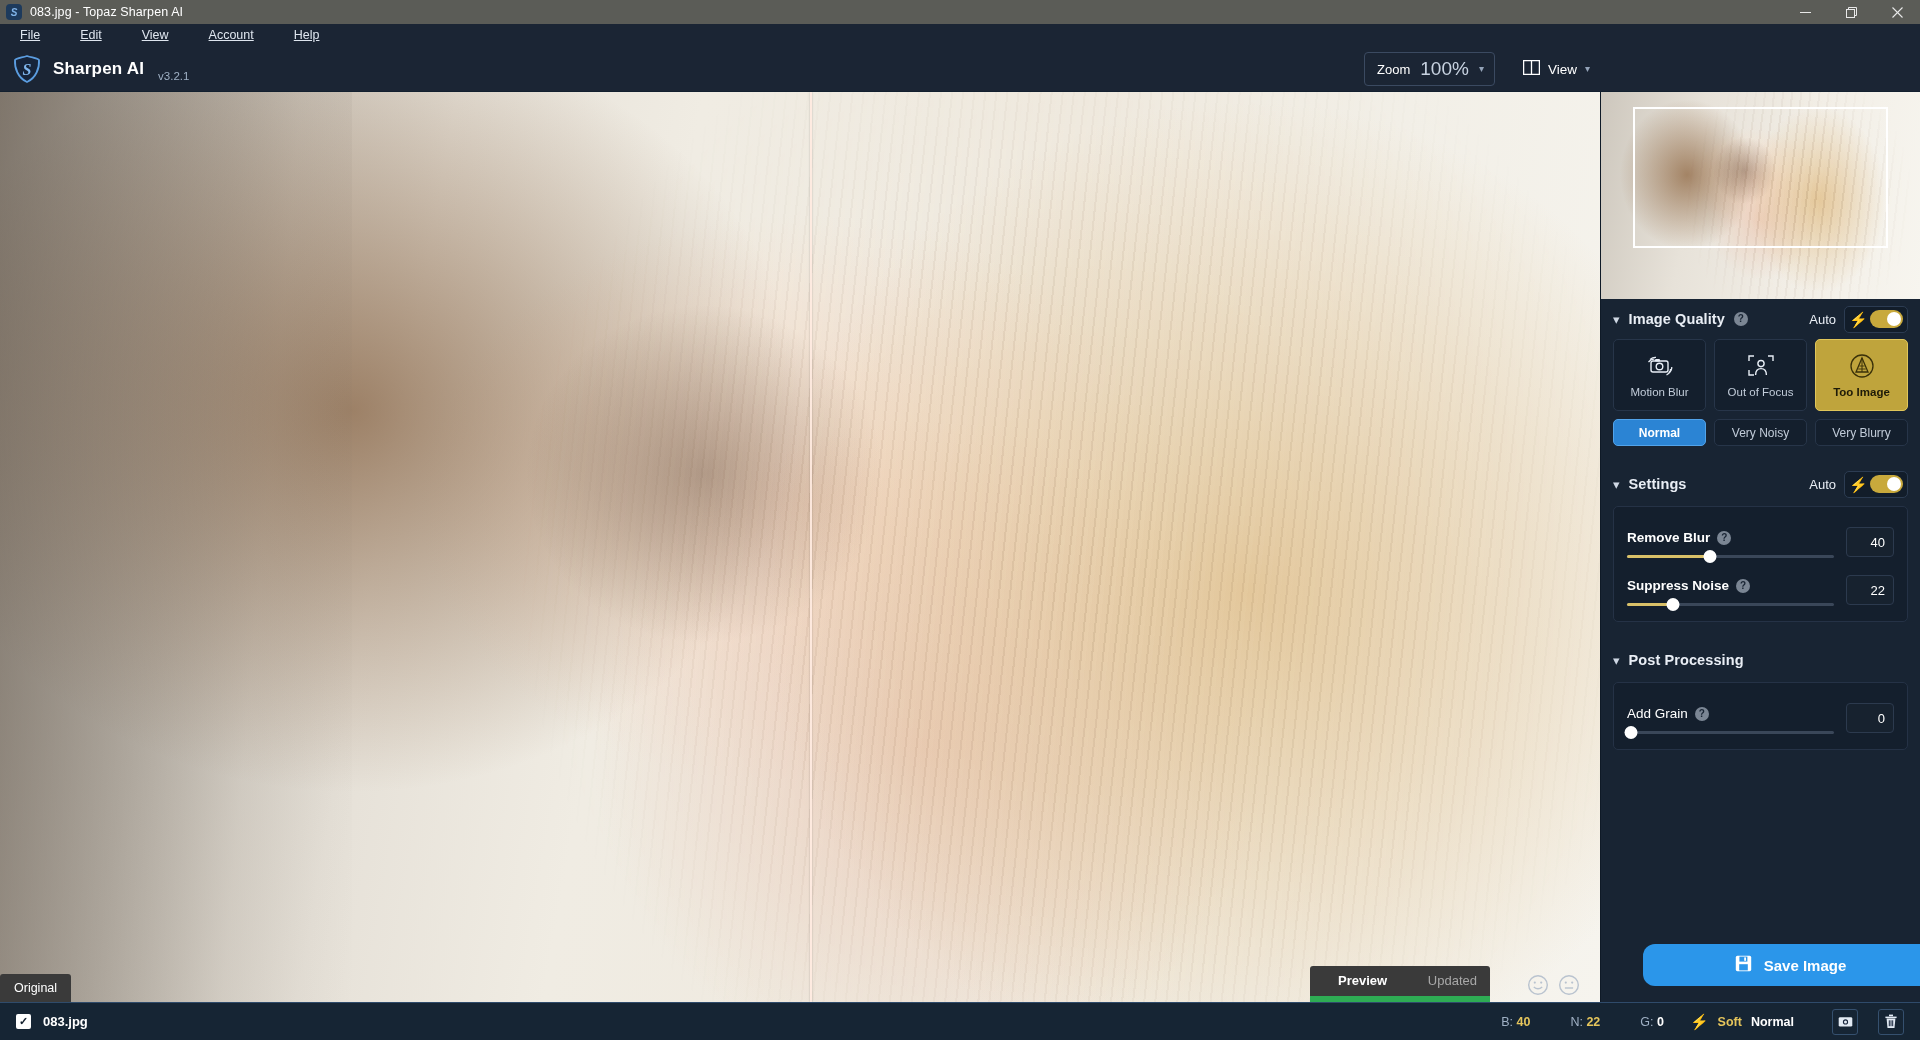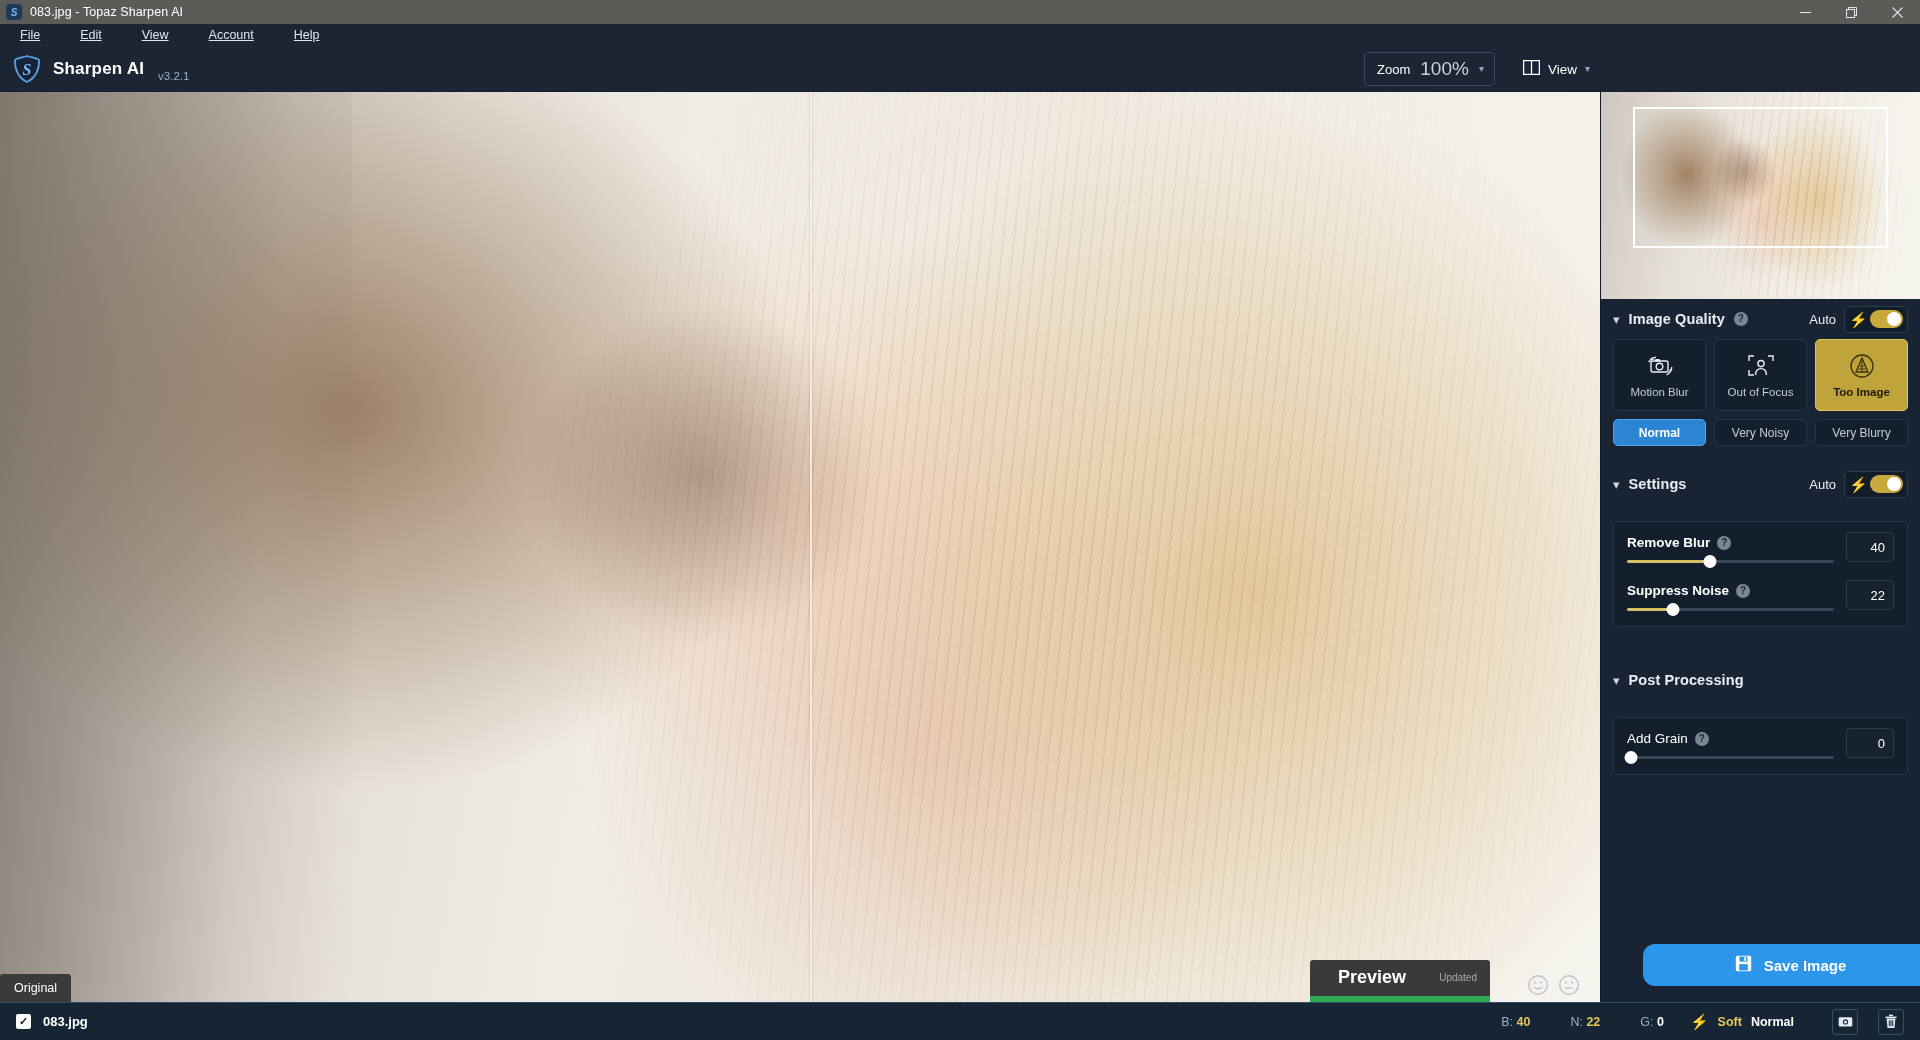--- a/index.html
+++ b/index.html
@@ -103,22 +103,22 @@
   }
   .tag-original { left: 0; bottom: 0; }
   .preview-badge {
     position: absolute; right: 110px; bottom: 0; width: 180px;
     background: #3a3a3a; border-radius: 3px 3px 0 0; overflow: hidden;
   }
   .preview-badge .pb-row {
     display: flex; align-items: center; justify-content: space-between;
     padding: 7px 13px 8px 13px;
   }
-  .pb-title { font-size: 18px; color: #ffffff; font-weight: bold; padding-left: 15px; }
-  .pb-status { font-size: 10px; color: #a8a8a8; }
+  .pb-title { font-size: 13px; color: #ffffff; font-weight: bold; padding-left: 15px; }
+  .pb-status { font-size: 13px; color: #a8a8a8; }
   .pb-bar { height: 6px; background: #2eac54; width: 100%; }
   .face-btns {
     position: absolute; right: 20px; bottom: 6px; display: flex; gap: 9px;
   }
   .face-btn { width: 22px; height: 22px; color: #b9c3cf; }
 
   
   .rpanel {
     width: 320px; flex: 0 0 320px; background: #182433;
     display: flex; flex-direction: column; border-left: 1px solid #0f1a27;
@@ -188,22 +188,22 @@
 
   .pill-row { display: flex; gap: 8px; padding: 8px 12px 0 12px; }
   .pill {
     flex: 1 1 0; height: 27px; border-radius: 5px; background: #141f2d;
     border: 1px solid #273549; display: flex; align-items: center; justify-content: center;
     font-size: 12px; color: #c2ccd9;
   }
   .pill.active { background: #2b84d4; border-color: #52a3ea; color: #ffffff; font-weight: bold; }
 
   .card {
-    margin: 17px 12px; background: #141f2d; border: 1px solid #253246; border-radius: 5px;
-    padding: 13px 13px 15px 13px;
+    margin: 2px 12px; background: #141f2d; border: 1px solid #253246; border-radius: 5px;
+    padding: 23px 13px 15px 13px;
   }
   .slider-row { display: flex; align-items: flex-start; gap: 10px; }
   .slider-col { flex: 1 1 auto; min-width: 0; }
   .slider-label-row { display: flex; align-items: center; gap: 7px; margin-bottom: 10px; }
   .slider-label { font-size: 13.5px; color: #ffffff; font-weight: bold; }
   .track {
     position: relative; height: 3px; background: #3a4759; border-radius: 2px; margin-right: 2px;
   }
   .track .fill { position: absolute; left: 0; top: 0; height: 3px; background: #d9c068; border-radius: 2px; }
   .track .knob2 {

